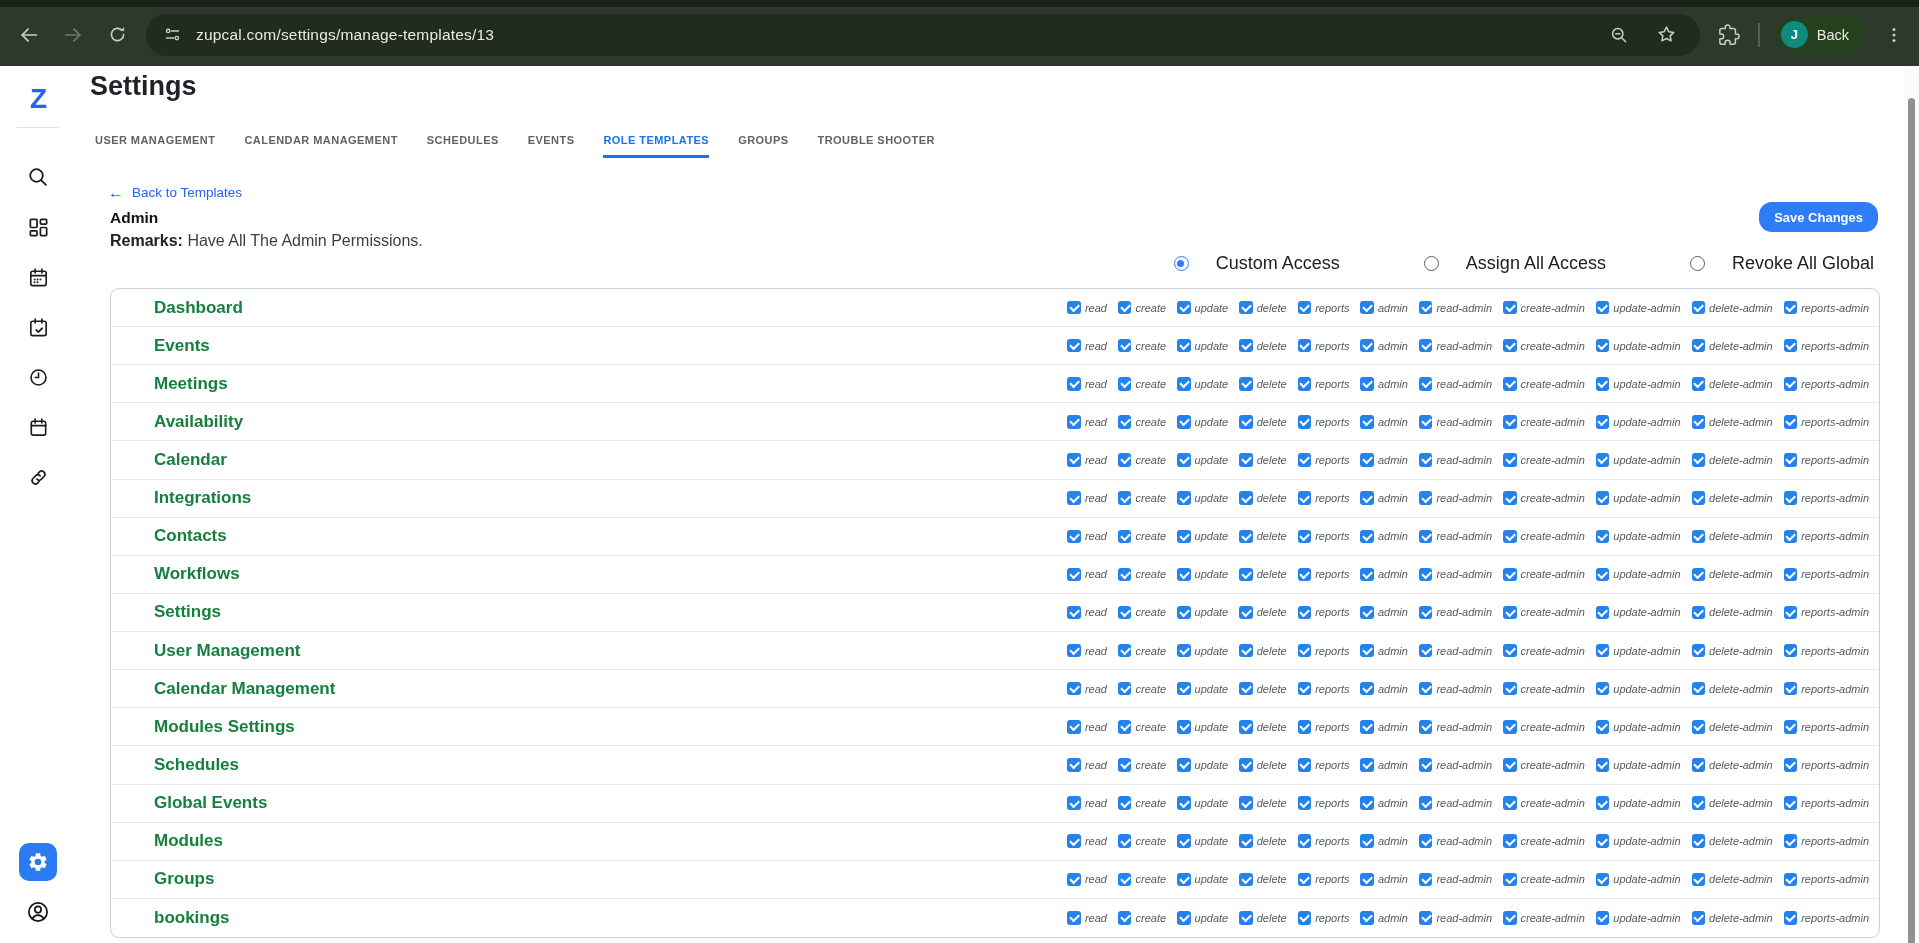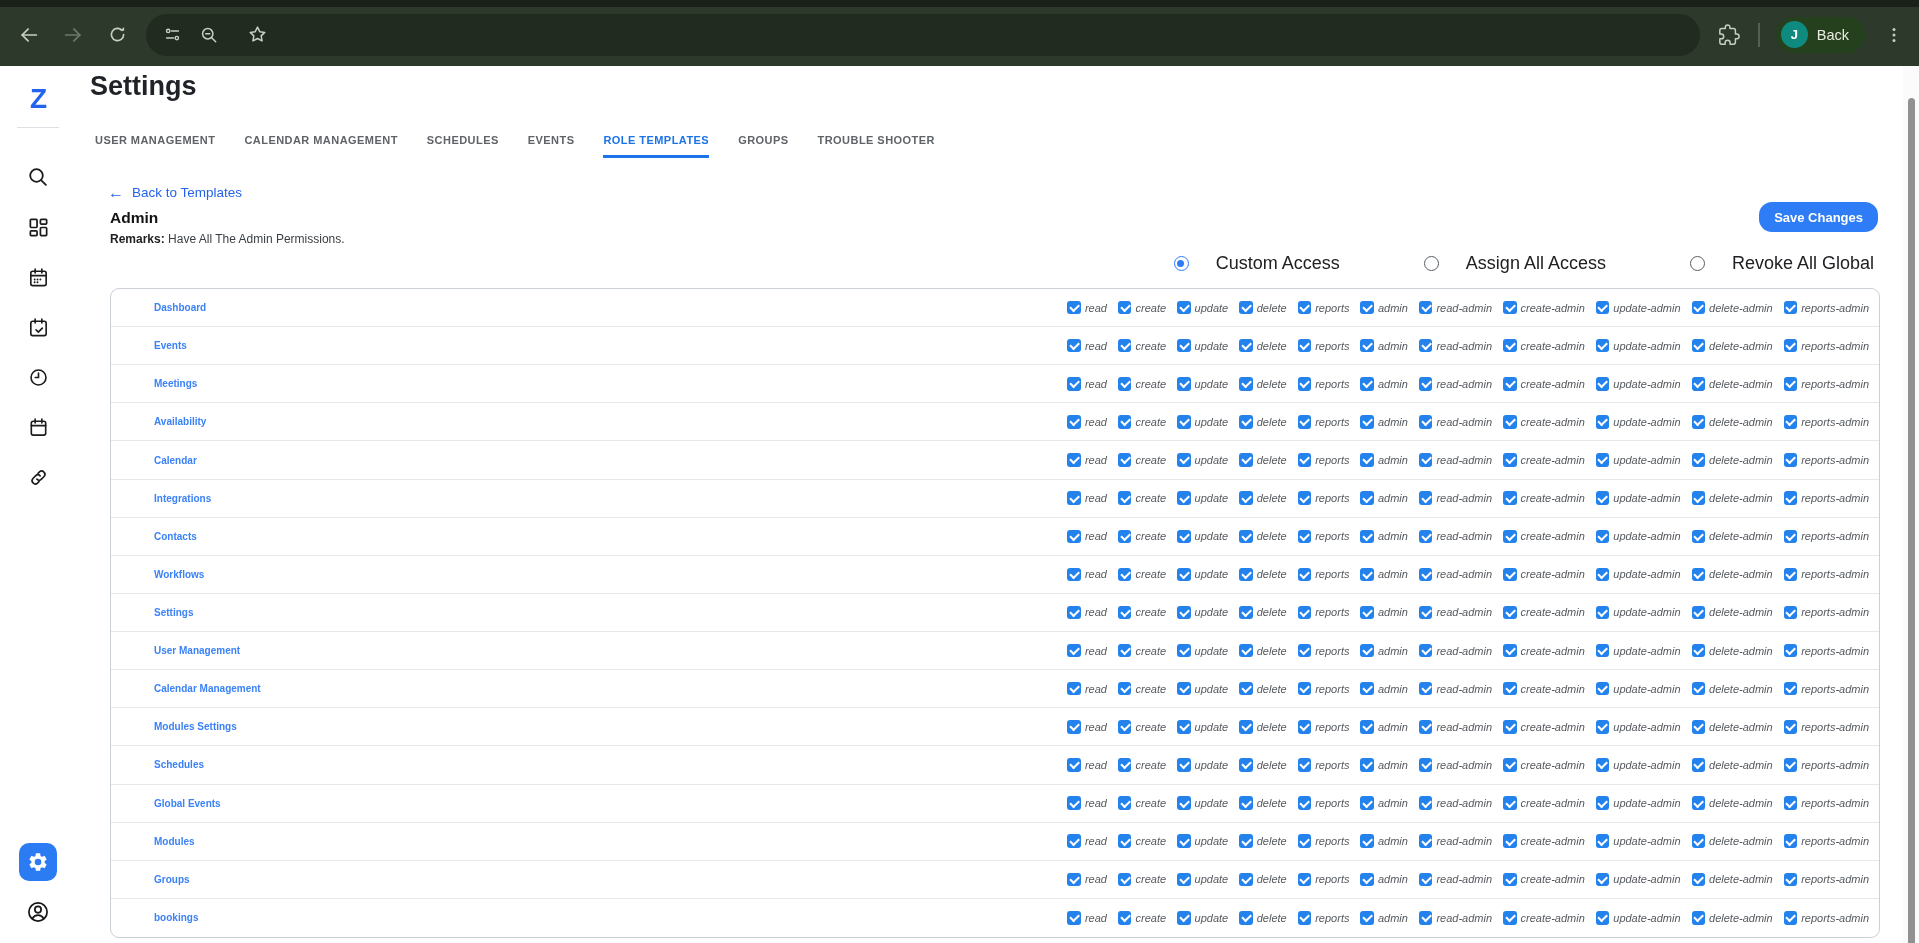--- a/index.html
+++ b/index.html
@@ -46,41 +46,41 @@
   .page-title { position:absolute; left:14px; top:4px; font-size:27px; line-height:32px;
     font-weight:700; color:#1f2328; }
   .tabs { position:absolute; left:19px; top:68px; display:flex; gap:29px; }
   .tab { font-size:11px; font-weight:600; letter-spacing:.45px; color:#5f6368;
     padding-bottom:9px; border-bottom:3px solid transparent; cursor:pointer; text-transform:uppercase; }
   .tab.active { color:#1a73e8; border-bottom-color:#1a73e8; }
   .back-link { position:absolute; left:32px; top:119px; display:flex; align-items:center; gap:8px;
     color:#2563eb; font-size:13.5px; cursor:pointer; }
   .back-arrow { font-size:16px; line-height:14px; }
   .role-name { position:absolute; left:34px; top:143px; font-size:15.5px; font-weight:700; color:#121212; }
-  .remarks { position:absolute; left:34px; top:166px; font-size:12px; color:#3a3f44; }
+  .remarks { position:absolute; left:34px; top:166px; font-size:16px; color:#3a3f44; }
   .remarks b { color:#202124; }
   .save-btn { position:absolute; right:41px; top:136px; height:30px; padding:0 15px; border:none;
     border-radius:13px; background:#2e7cf6; color:#fff; font-size:13px; font-weight:600;
     font-family:"Liberation Sans", sans-serif; cursor:pointer; }
   .access-row { position:absolute; right:45px; top:187px; display:flex; align-items:center; }
   .access-option { display:flex; align-items:center; gap:27px; margin-left:84px; cursor:pointer; }
   .access-option:first-child { margin-left:0; }
   .radio { width:15px; height:15px; border-radius:50%; border:1.5px solid #5a5f64; flex:0 0 auto; }
   .radio.sel { border-color:#2e7cf6; }
   .radio.sel::after { content:''; display:block; width:7px; height:7px; margin:2.5px;
     border-radius:50%; background:#2e7cf6; }
   .access-label { font-size:18px; color:#202124; }
 
   
   .perm-table { position:absolute; left:34px; right:39px; top:222px; height:650px;
     border:1px solid #cbd0d6; border-radius:9px; overflow:hidden; background:#fff;
     display:grid; grid-template-rows:repeat(17, 1fr); }
   .perm-row { display:flex; align-items:center; padding:0 10px 0 12px; border-bottom:1px solid #e6e8ec; }
   .perm-row:last-child { border-bottom:none; }
-  .module-link { font-size:10px; font-weight:700; color:#3b82f6; cursor:pointer; white-space:nowrap;padding-left:31px; }
+  .module-link { font-size:17px; font-weight:700; color:#15803d; cursor:pointer; white-space:nowrap;padding-left:31px; }
   .perm-group { margin-left:auto; display:flex; align-items:flex-start; gap:11px;font-style:italic; }
   .perm-item { display:flex; align-items:center; gap:4px; }
   .cb { position:relative; width:13.5px; height:13.5px; border-radius:3px; background:#2382ec;
     flex:0 0 auto; cursor:pointer; }
   .cb::after { content:''; position:absolute; left:2.6px; top:3.2px; width:7px; height:3.6px;
     border-left:2px solid #fff; border-bottom:2px solid #fff; transform:rotate(-45deg); }
   .perm-label { font-size:11px; color:#55595e; white-space:nowrap; }
 
   
   .scrollbar-track { position:absolute; right:0; top:66px; width:16px; height:877px; background:#fbfbfb; }
@@ -117,20 +117,21 @@
 
     <div class="url-pill">
       <div class="chrome-icon" style="width:20px;height:20px">
         <svg width="19" height="19" viewBox="0 0 24 24" fill="none" stroke="currentColor" stroke-width="1.8" stroke-linecap="round">
             <circle cx="6.5" cy="7.5" r="2.1"></circle>
             <path d="M10.6 7.5H19.5"></path>
             <path d="M4.5 16.5h8.9"></path>
             <circle cx="17.5" cy="16.5" r="2.1"></circle>
           </svg>
       </div>
+      <div class="url-text">zupcal.com/settings/manage-templates/13</div>
       <div class="pill-right">
         <div class="chrome-icon">
           <svg width="20" height="20" viewBox="0 0 24 24" fill="none" stroke="currentColor" stroke-width="1.8" stroke-linecap="round">
               <circle cx="10.5" cy="10.5" r="6.2"></circle>
               <path d="M15.2 15.2 20 20"></path>
               <path d="M8 10.5h5"></path>
             </svg>
         </div>
         <div class="chrome-icon">
           <svg width="21" height="21" viewBox="0 0 24 24" fill="none" stroke="currentColor" stroke-width="1.7" stroke-linejoin="round">

